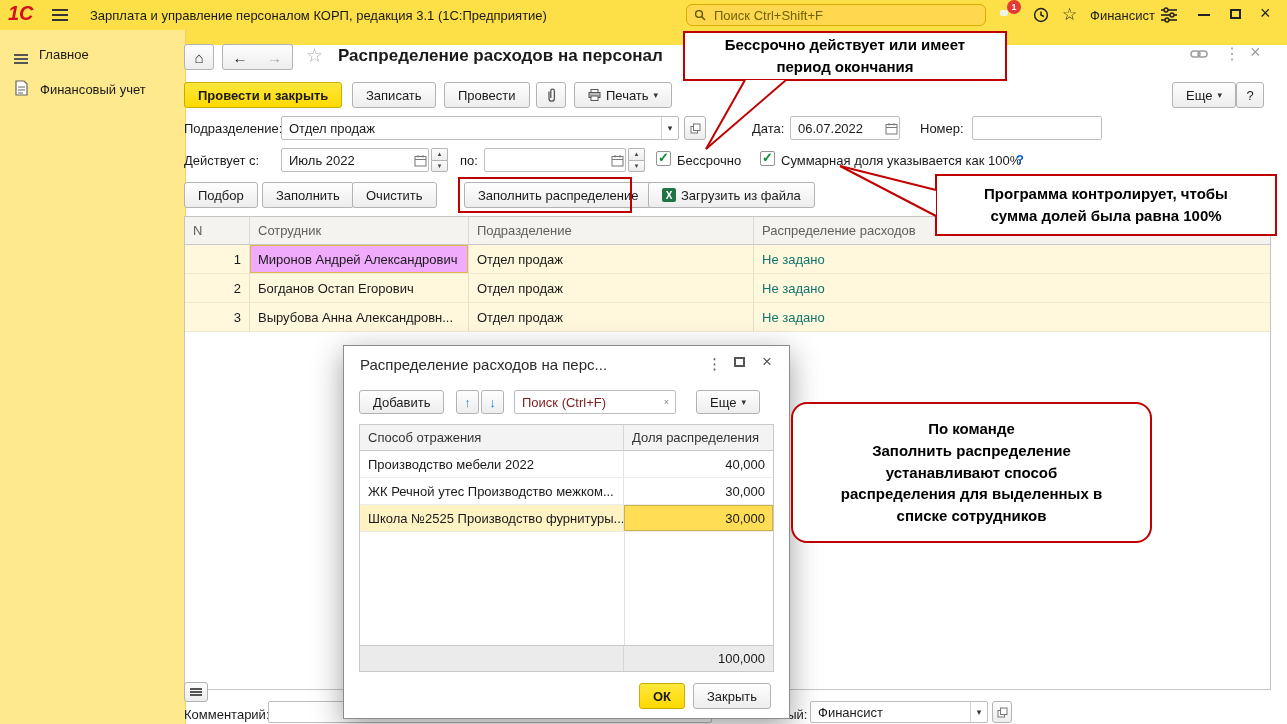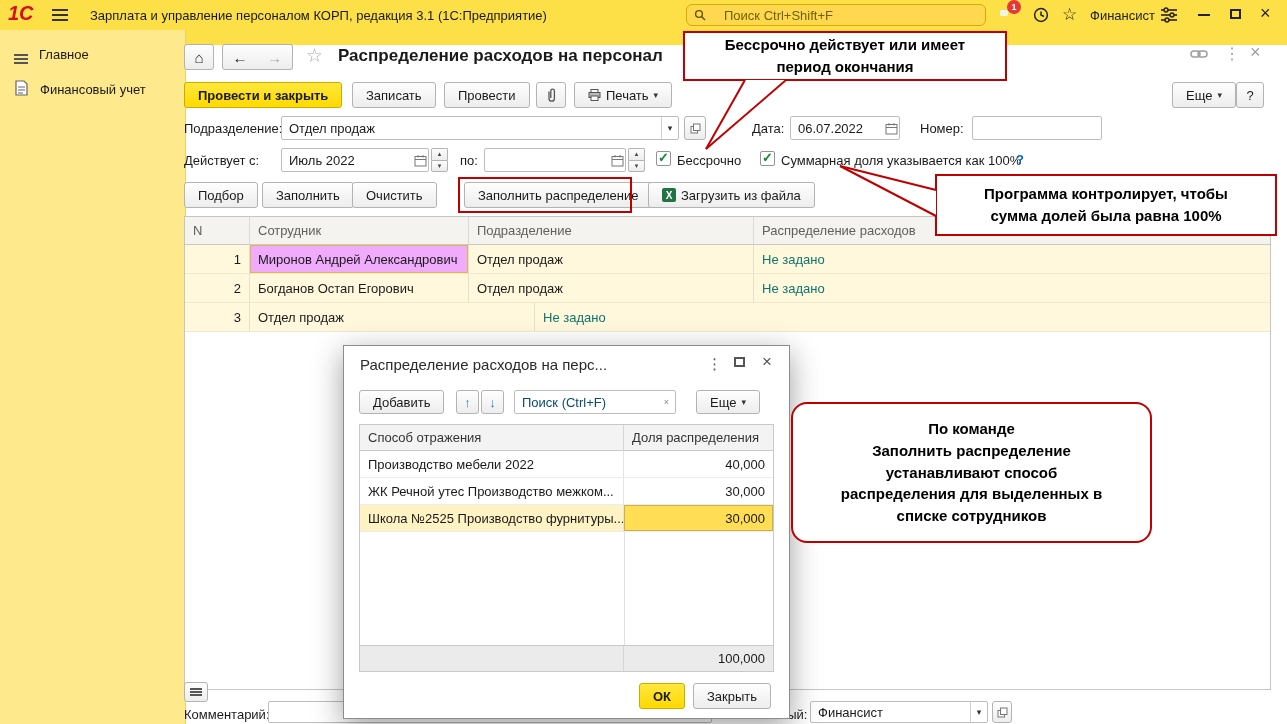--- a/index.html
+++ b/index.html
@@ -5,21 +5,21 @@
   * { margin:0; padding:0; box-sizing:border-box; }
   body { font-family:"Liberation Sans", sans-serif; background:#888; }
   .screen { position:relative; width:1287px; height:724px; background:#fff; overflow:hidden; font-size:13px; color:#1a1a1a; }
   .abs { position:absolute; }
 
   
   .titlebar { position:absolute; left:0; top:0; width:1287px; height:45px; background:#fde047; }
   .tb-logo { position:absolute; left:8px; top:2px; font-size:20px; font-weight:bold; font-style:italic; color:#d50f1c; }
   .i-lines { display:block; width:16px; height:2px; background:#333; box-shadow:0 5px 0 #333, 0 10px 0 #333; }
   .tb-title { position:absolute; left:90px; top:8px; font-size:13px; color:#1a1a1a; white-space:nowrap; }
-  .tb-search { position:absolute; left:686px; top:4px; width:300px; height:22px; background:#ffd84f; border:1px solid #d9ac00; border-radius:6px; display:flex; align-items:center; gap:18px; padding:0 7px; }
+  .tb-search { position:absolute; left:686px; top:4px; width:300px; height:22px; background:#ffd84f; border:1px solid #d9ac00; border-radius:6px; display:flex; align-items:center; gap:8px; padding:0 7px; }
   .tb-search .ph { color:#6e6204; font-size:13px; }
   .tb-ico { position:absolute; color:#222; }
   .chat-circle { width:20px; height:20px; border-radius:50%; background:#3fa33f; position:relative; }
   .chat-circle::after { content:""; position:absolute; left:5px; top:5px; width:8px; height:6px; background:#eaf6ea; border-radius:2px; }
   .badge { position:absolute; left:1007px; top:0px; width:14px; height:14px; background:#e53935; color:#fff; border-radius:50%; font-size:9px; font-weight:bold; display:flex; align-items:center; justify-content:center; }
   .win-dash { display:block; width:12px; height:2px; background:#222; }
   .win-box { display:block; width:11px; height:10px; border:2px solid #222; }
 
   
   .sidebar { position:absolute; left:0; top:30px; width:186px; height:694px; background:#ffe98d; border-right:1px solid #ecd25e; }
@@ -72,21 +72,21 @@
   .d2 { flex:1; justify-content:flex-end; border-right:none; }
   .dsel1 { background:#fff3c4; }
   .dsel2 { background:#ffdd55; box-shadow:inset 0 0 0 1px #cdb14a; }
   .dtot { position:absolute; left:0; bottom:0; width:100%; height:26px; background:#ebebeb; border-top:1px solid #c9c9c9; display:flex; }
   .vline { position:absolute; left:264px; top:26px; bottom:26px; width:1px; background:#e0e0e0; z-index:0; }
 
   
   .callout { position:absolute; background:#fff; border:2px solid #c00000; display:flex; align-items:center; justify-content:center; text-align:center; font-weight:bold; font-size:15px; line-height:1.45; white-space:pre-line; z-index:35; color:#000; }
   .overlay-svg { position:absolute; left:0; top:0; z-index:40; pointer-events:none; }
   .red-frame { position:absolute; border:2px solid #c00000; z-index:6; pointer-events:none; }
-  .ph { color:#0c4a6e; }
+  .ph { color:#7f1d1d; }
 </style>
 </head>
 <body>
 
 <div class="screen">
 
   <div class="titlebar">
     <div class="tb-logo">1С</div>
     <div class="abs" style="left:52px;top:9px;cursor:pointer">
         <span class="i-lines"></span>
@@ -302,20 +302,21 @@
       <div class="cell c4 linkcell">Не задано</div>
     </div>
     <div class="trow">
       <div class="cell c1">2</div>
       <div class="cell c2">Богданов Остап Егорович</div>
       <div class="cell c3">Отдел продаж</div>
       <div class="cell c4 linkcell">Не задано</div>
     </div>
     <div class="trow">
       <div class="cell c1">3</div>
+      <div class="cell c2">Вырубова Анна Александровн...</div>
       <div class="cell c3">Отдел продаж</div>
       <div class="cell c4 linkcell">Не задано</div>
     </div>
   </div>
 
   <div class="ibtn" style="left:184px;top:682px;width:24px;height:20px">
       <span class="i-lines-sm" style="width:12px;box-shadow:0 3px 0 #555,0 6px 0 #555;height:2px;margin-top:-6px"></span>
     </div>
   <div class="lbl" style="left:184px;top:707px">Комментарий:</div>
   <div class="combo" style="left:268px;top:701px;width:444px;height:22px">

